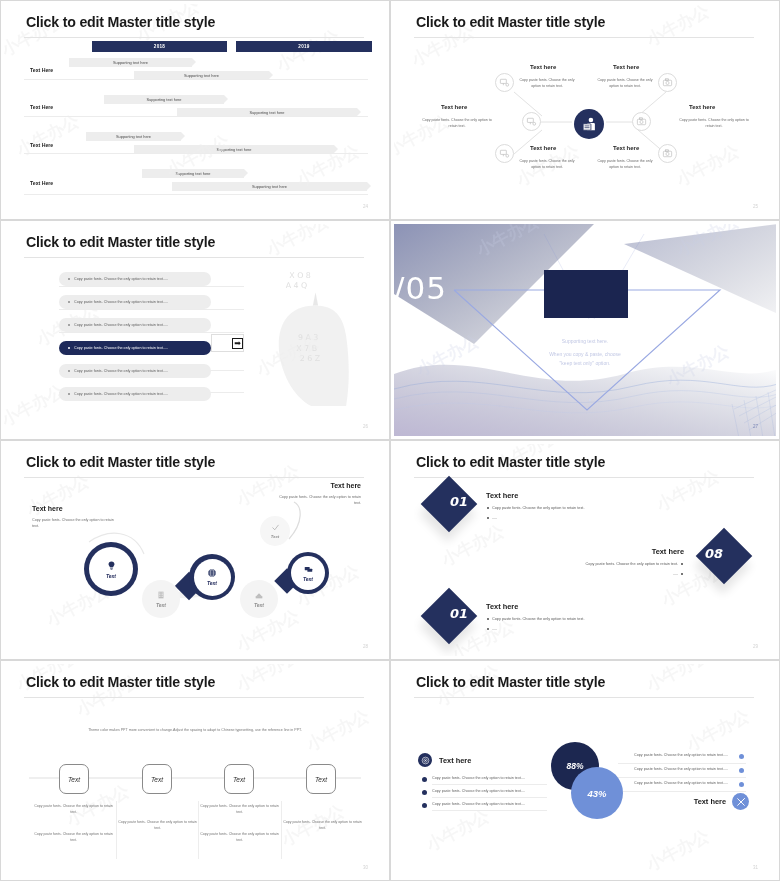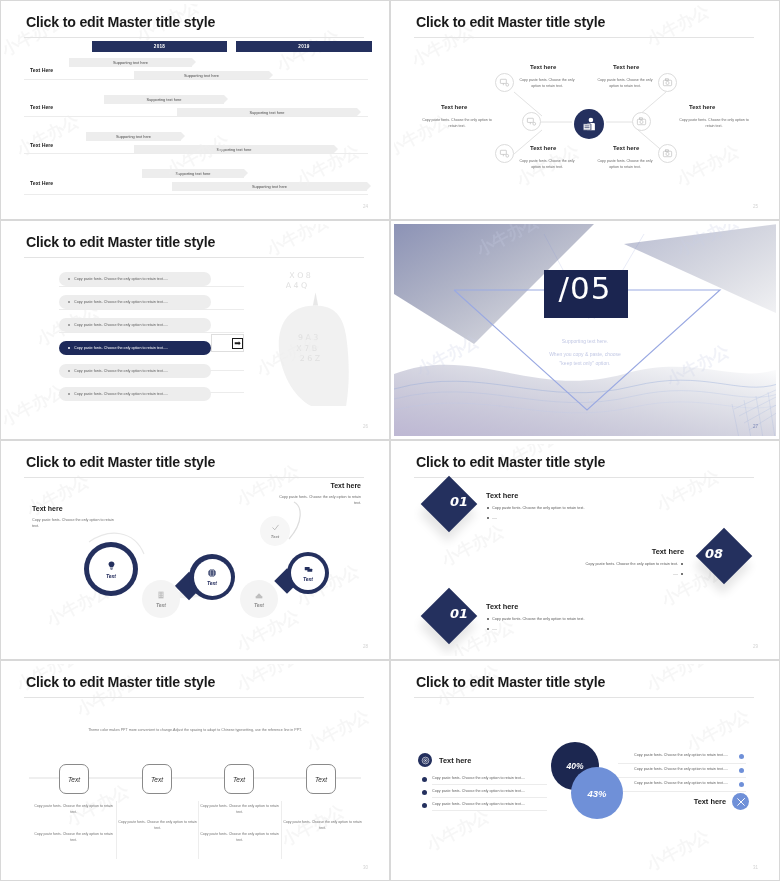--- a/index.html
+++ b/index.html
@@ -86,21 +86,21 @@
   .s3-line { position:absolute; left:55px; width:185px; height:1px; background:#ececec; z-index:3;}
   .s3-box { position:absolute; left:207px; width:33px; height:18px; border:1px solid #dedede;
             background:#fff; z-index:4;}
   .s3-arrow{ position:absolute; left:228px; width:11px; height:11px; border:1.4px solid #1a1a1a;
             z-index:6; display:flex;align-items:center;justify-content:center;
             font-size:8px; color:#1a1a1a; font-family:"DejaVu Sans",sans-serif;}
   .s3-brain{ position:absolute; right:18px; top:42px; width:105px; height:140px; z-index:2; opacity:.9;}
 
   
   .s4 { background:linear-gradient(150deg,#242c63 0%,#1d2a58 28%,#17234d 55%,#262a5e 78%,#2b2a55 100%); }
-  .s4-num { position:absolute; width:100%; text-align:center; top:46px; z-index:6;
+  .s4-num { position:absolute; width:100%; top:46px; z-index:6;
     color:#fff; font-size:31px; font-weight:400; letter-spacing:1px;
     font-family:"DejaVu Sans", sans-serif;}
   .s4-h { position:absolute; width:100%; text-align:center; top:93px; z-index:6;
     color:#fff; font-size:10.5px; font-weight:700;}
   .s4-p1 { position:absolute; width:100%; text-align:center; top:114px; z-index:6;
     color:#c2c8e4; font-size:5px;}
   .s4-p2 { position:absolute; width:100%; text-align:center; top:126px; z-index:6;
     color:#c2c8e4; font-size:5px; line-height:1.7;}
 
   
@@ -585,21 +585,21 @@
       <div class="wm">
         <span style="left:40px;top:10px;">小牛办公</span>
         <span style="left:250px;top:-5px;">小牛办公</span>
         <span style="left:290px;top:55px;">小牛办公</span>
         <span style="left:30px;top:155px;">小牛办公</span>
         <span style="left:250px;top:175px;">小牛办公</span>
       </div>
       <div class="title">Click to edit Master title style</div>
       <div class="title-rule"></div>
 
-      <div class="s8-circ" style="left:157px;top:78px;width:48px;height:48px;background:#1c2750;font-size:8.5px;">40%</div>
+      <div class="s8-circ" style="left:157px;top:78px;width:48px;height:48px;background:#1c2750;font-size:8.5px;">88%</div>
       <div class="s8-circ" style="left:177px;top:103px;width:52px;height:52px;background:#6f90d8;font-size:9.5px;">43%</div>
 
       <div class="s8-badge" style="left:24px;top:89px;">
         <svg width="9" height="9" viewBox="0 0 24 24">
           <circle cx="12" cy="12" r="9" fill="none" stroke="#fff" stroke-width="1.6"></circle>
           <circle cx="12" cy="12" r="4.5" fill="none" stroke="#fff" stroke-width="1.6"></circle>
           <circle cx="12" cy="12" r="1.6" fill="#fff"></circle>
         </svg>
       </div>
       <div class="s8-h" style="left:45px;top:92px;">Text here</div>

